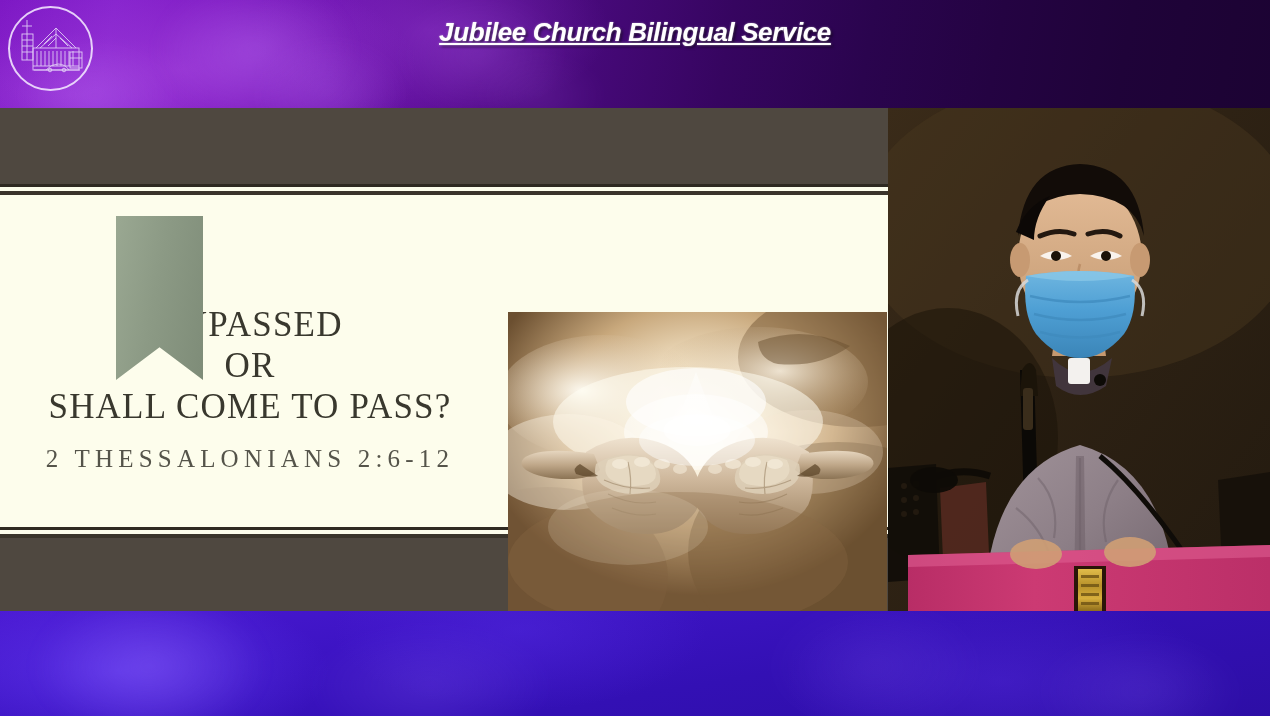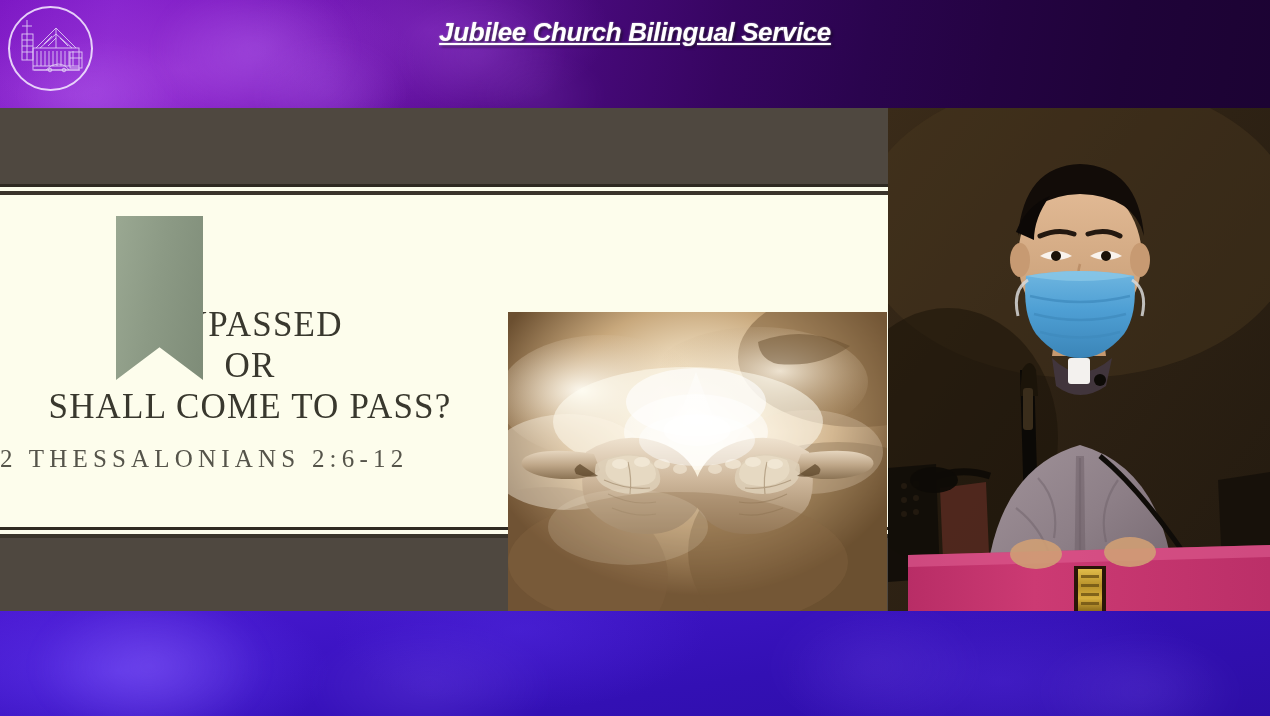--- a/index.html
+++ b/index.html
@@ -112,21 +112,21 @@
     position:absolute; left:0; top:196px; width:500px;
     text-align:center;
     font-family:"Liberation Serif", serif;
     color:#3b3a30;
   }
   #slide-text .title-line{
     font-size:35px; line-height:41px; letter-spacing:1.2px; color:#39382e;
   }
   #slide-ref{
     position:absolute; left:0; top:337px; width:500px;
-    text-align:left;
+    text-align:center;
     font-family:"Liberation Serif", serif;
     font-size:25px; letter-spacing:5.2px; color:#55544a;
     white-space:nowrap;
   }
 
   
   #slide-photo{
     position:absolute; left:508px; top:204px; width:379px; height:308px;
     overflow:hidden; background:#6b5238;
   }

